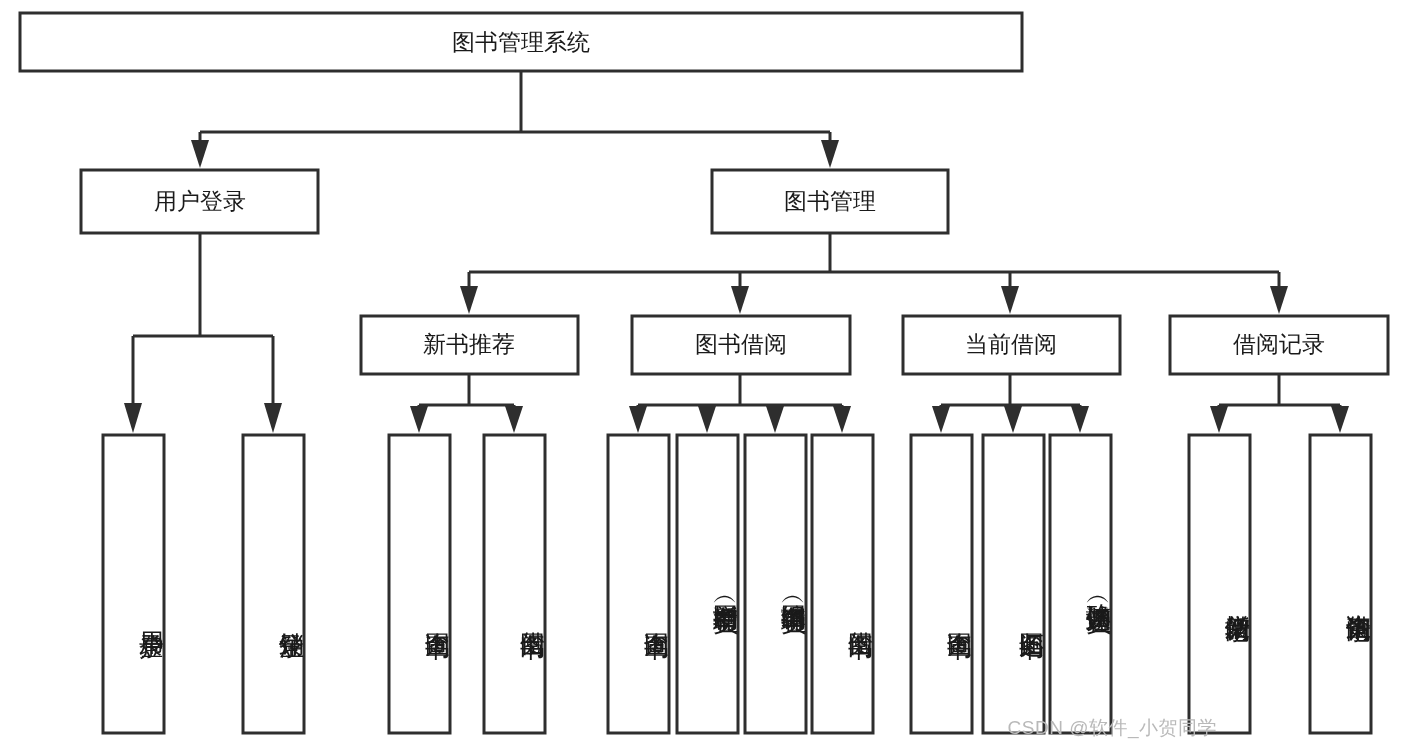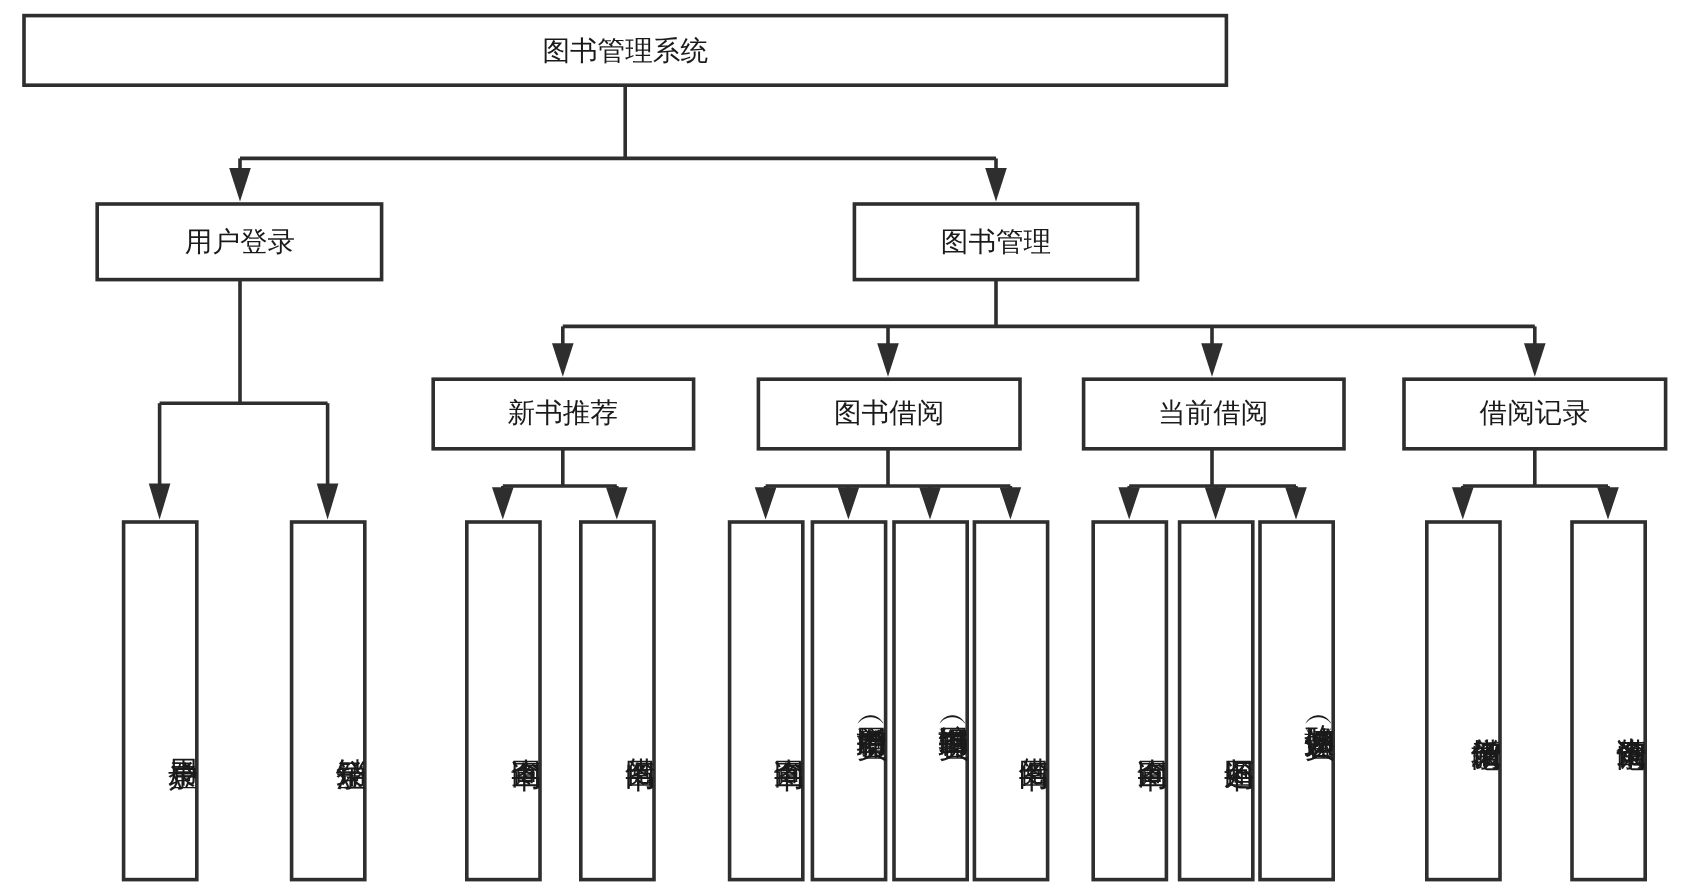--- a/index.html
+++ b/index.html
@@ -211,13 +211,14 @@
   <div class="leaf-label" style="left:608px;  top:495px; width:61px; height:238px;">查询图书</div>
   <div class="leaf-label" style="left:677px;  top:443px; width:61px; height:290px;">新增图书（管理员）</div>
   <div class="leaf-label" style="left:745px;  top:443px; width:61px; height:290px;">编辑图书（管理员）</div>
   <div class="leaf-label" style="left:812px;  top:495px; width:61px; height:238px;">借阅图书</div>
   <div class="leaf-label" style="left:911px;  top:495px; width:61px; height:238px;">查询图书</div>
   <div class="leaf-label" style="left:983px;  top:495px; width:61px; height:238px;">归还图书</div>
   <div class="leaf-label" style="left:1050px; top:443px; width:61px; height:290px;">确认归还（管理员）</div>
   <div class="leaf-label" style="left:1189px; top:460px; width:61px; height:273px;">新增借阅记录</div>
   <div class="leaf-label" style="left:1310px; top:460px; width:61px; height:273px;">查询借阅记录</div>
 
+  <div class="watermark">CSDN @软件_小贺同学</div>
 </div>
 
 </body></html>

